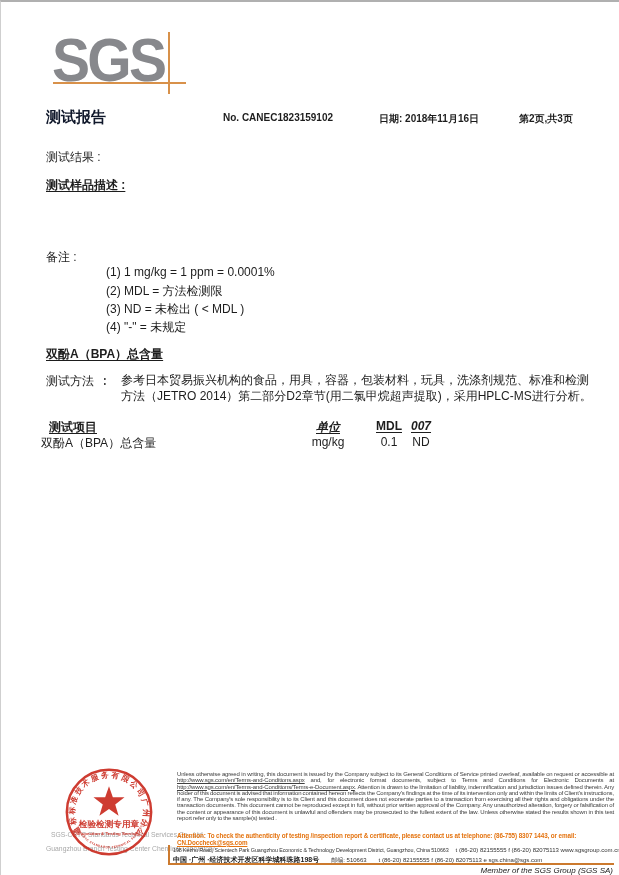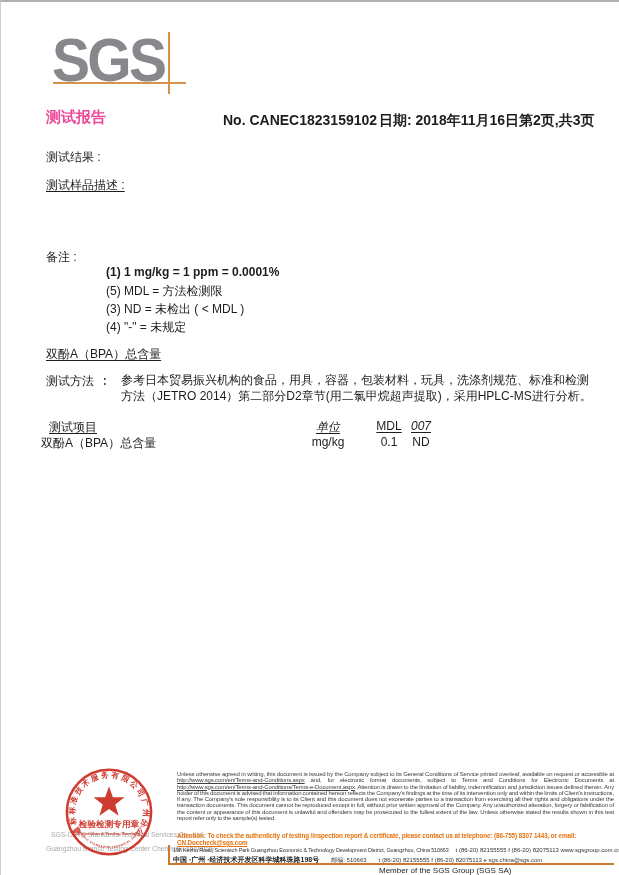--- a/index.html
+++ b/index.html
@@ -8,24 +8,24 @@
     border-top:2px solid #b0b0b0;border-left:1px solid #cfcfcf;border-right:1px solid #cfcfcf;
     font-family:"Liberation Sans","DejaVu Sans",sans-serif;color:#1a1a1a;overflow:hidden;padding-left:36px;
   }
   .abs{position:absolute;}
   .logo{
     left:51px;top:27px;font-size:62px;line-height:62px;font-weight:bold;color:#87888c;
     letter-spacing:-3px;transform:scaleX(0.92);transform-origin:left top;
   }
   .hline{background:#d8914a;height:2px;}
   .vline{background:#d8914a;width:2px;}
-  .doc-title{font-size:15px;font-weight:bold;color:#ec4899;}
-  .meta{font-size:14px;font-weight:bold;color:#1d1d1d;}
+  .doc-title{font-size:15px;font-weight:bold;color:#0f172a;}
+  .meta{font-size:10px;font-weight:bold;color:#1d1d1d;}
   .body-text{font-size:12px;color:#1d1d1d;}
-  .bold{font-weight:normal;}
+  .bold{font-weight:bold;}
   .und{text-decoration:underline;text-underline-offset:2px;}
   .ital{font-style:italic;}
   .cell-c{text-align:center;}
   .small-gray{color:#a8a8a8;font-size:6.8px;white-space:nowrap;}
   .disclaimer{
     font-size:6px;line-height:6.25px;text-align:justify;color:#404040;letter-spacing:-0.15px;
     word-spacing:-0.3px;
   }
   .disclaimer a, .link{color:#404040;text-decoration:underline;}
   .attention{font-size:6.3px;line-height:6.8px;font-weight:bold;color:#e4730f;letter-spacing:-0.1px;}
@@ -52,22 +52,22 @@
 
   <div class="abs body-text" style="left:45px;top:147px;">测试结果 :</div>
 
   <div class="abs body-text bold und" style="left:45px;top:175px;">测试样品描述 :</div>
 
   <div class="abs" style="left:0;top:200px;width:617px;">
   </div>
 
   <div class="abs body-text" style="left:45px;top:247px;">备注 :</div>
   <div class="abs" style="left:105px;top:263px;">
-    <div class="body-text" style="height:18px;font-weight:bold;">(1) 1 mg/kg = 1 ppm = 0.0001%</div>
-    <div class="body-text" style="height:18px;">(5) MDL = 方法检测限</div>
+    <div class="body-text" style="height:18px;">(1) 1 mg/kg = 1 ppm = 0.0001%</div>
+    <div class="body-text" style="height:18px;">(2) MDL = 方法检测限</div>
     <div class="body-text" style="height:18px;">(3) ND = 未检出 ( &lt; MDL )</div>
     <div class="body-text" style="height:18px;">(4) "-" = 未规定</div>
   </div>
 
   <div class="abs body-text bold und" style="left:45px;top:344px;">双酚A（BPA）总含量</div>
 
   <div class="abs body-text" style="left:45px;top:371px;font-family:Liberation Mono, monospace;">测试方法 :</div>
   <div class="abs body-text" style="left:120px;top:371px;width:474px;line-height:15.5px;">参考日本贸易振兴机构的食品，用具，容器，包装材料，玩具，洗涤剂规范、标准和检测方法（JETRO 2014）第二部分D2章节(用二氯甲烷超声提取)，采用HPLC-MS进行分析。</div>
 
   <div class="abs" style="left:0;top:417px;width:572px;">
@@ -118,15 +118,15 @@
     <span class="addr-en">198 Kezhu Road, Scientech Park Guangzhou Economic &amp; Technology Development District, Guangzhou, China  510663</span>
     <span class="addr-sub">t (86-20) 82155555    f (86-20) 82075113    www.sgsgroup.com.cn</span>
   </div>
   <div class="abs" style="left:172px;top:852.5px;width:441px;display:flex;gap:12px;align-items:baseline;">
     <span class="addr-cn">中国 ·广州 ·经济技术开发区科学城科珠路198号</span>
     <span class="addr-sub">邮编: 510663</span>
     <span class="addr-sub">t (86-20) 82155555   f (86-20) 82075113   e  sgs.china@sgs.com</span>
   </div>
 
   <div class="abs hline" style="left:167px;top:861px;width:446px;height:1.5px;background:#cc7a2e;"></div>
-  <div class="abs member" style="left:378px;top:864px;width:234px;text-align:left;">Member of the SGS Group (SGS SA)</div>
+  <div class="abs member" style="left:378px;top:864px;width:234px;text-align:right;font-style:italic;">Member of the SGS Group (SGS SA)</div>
 
 </div>
 
 </body></html>

